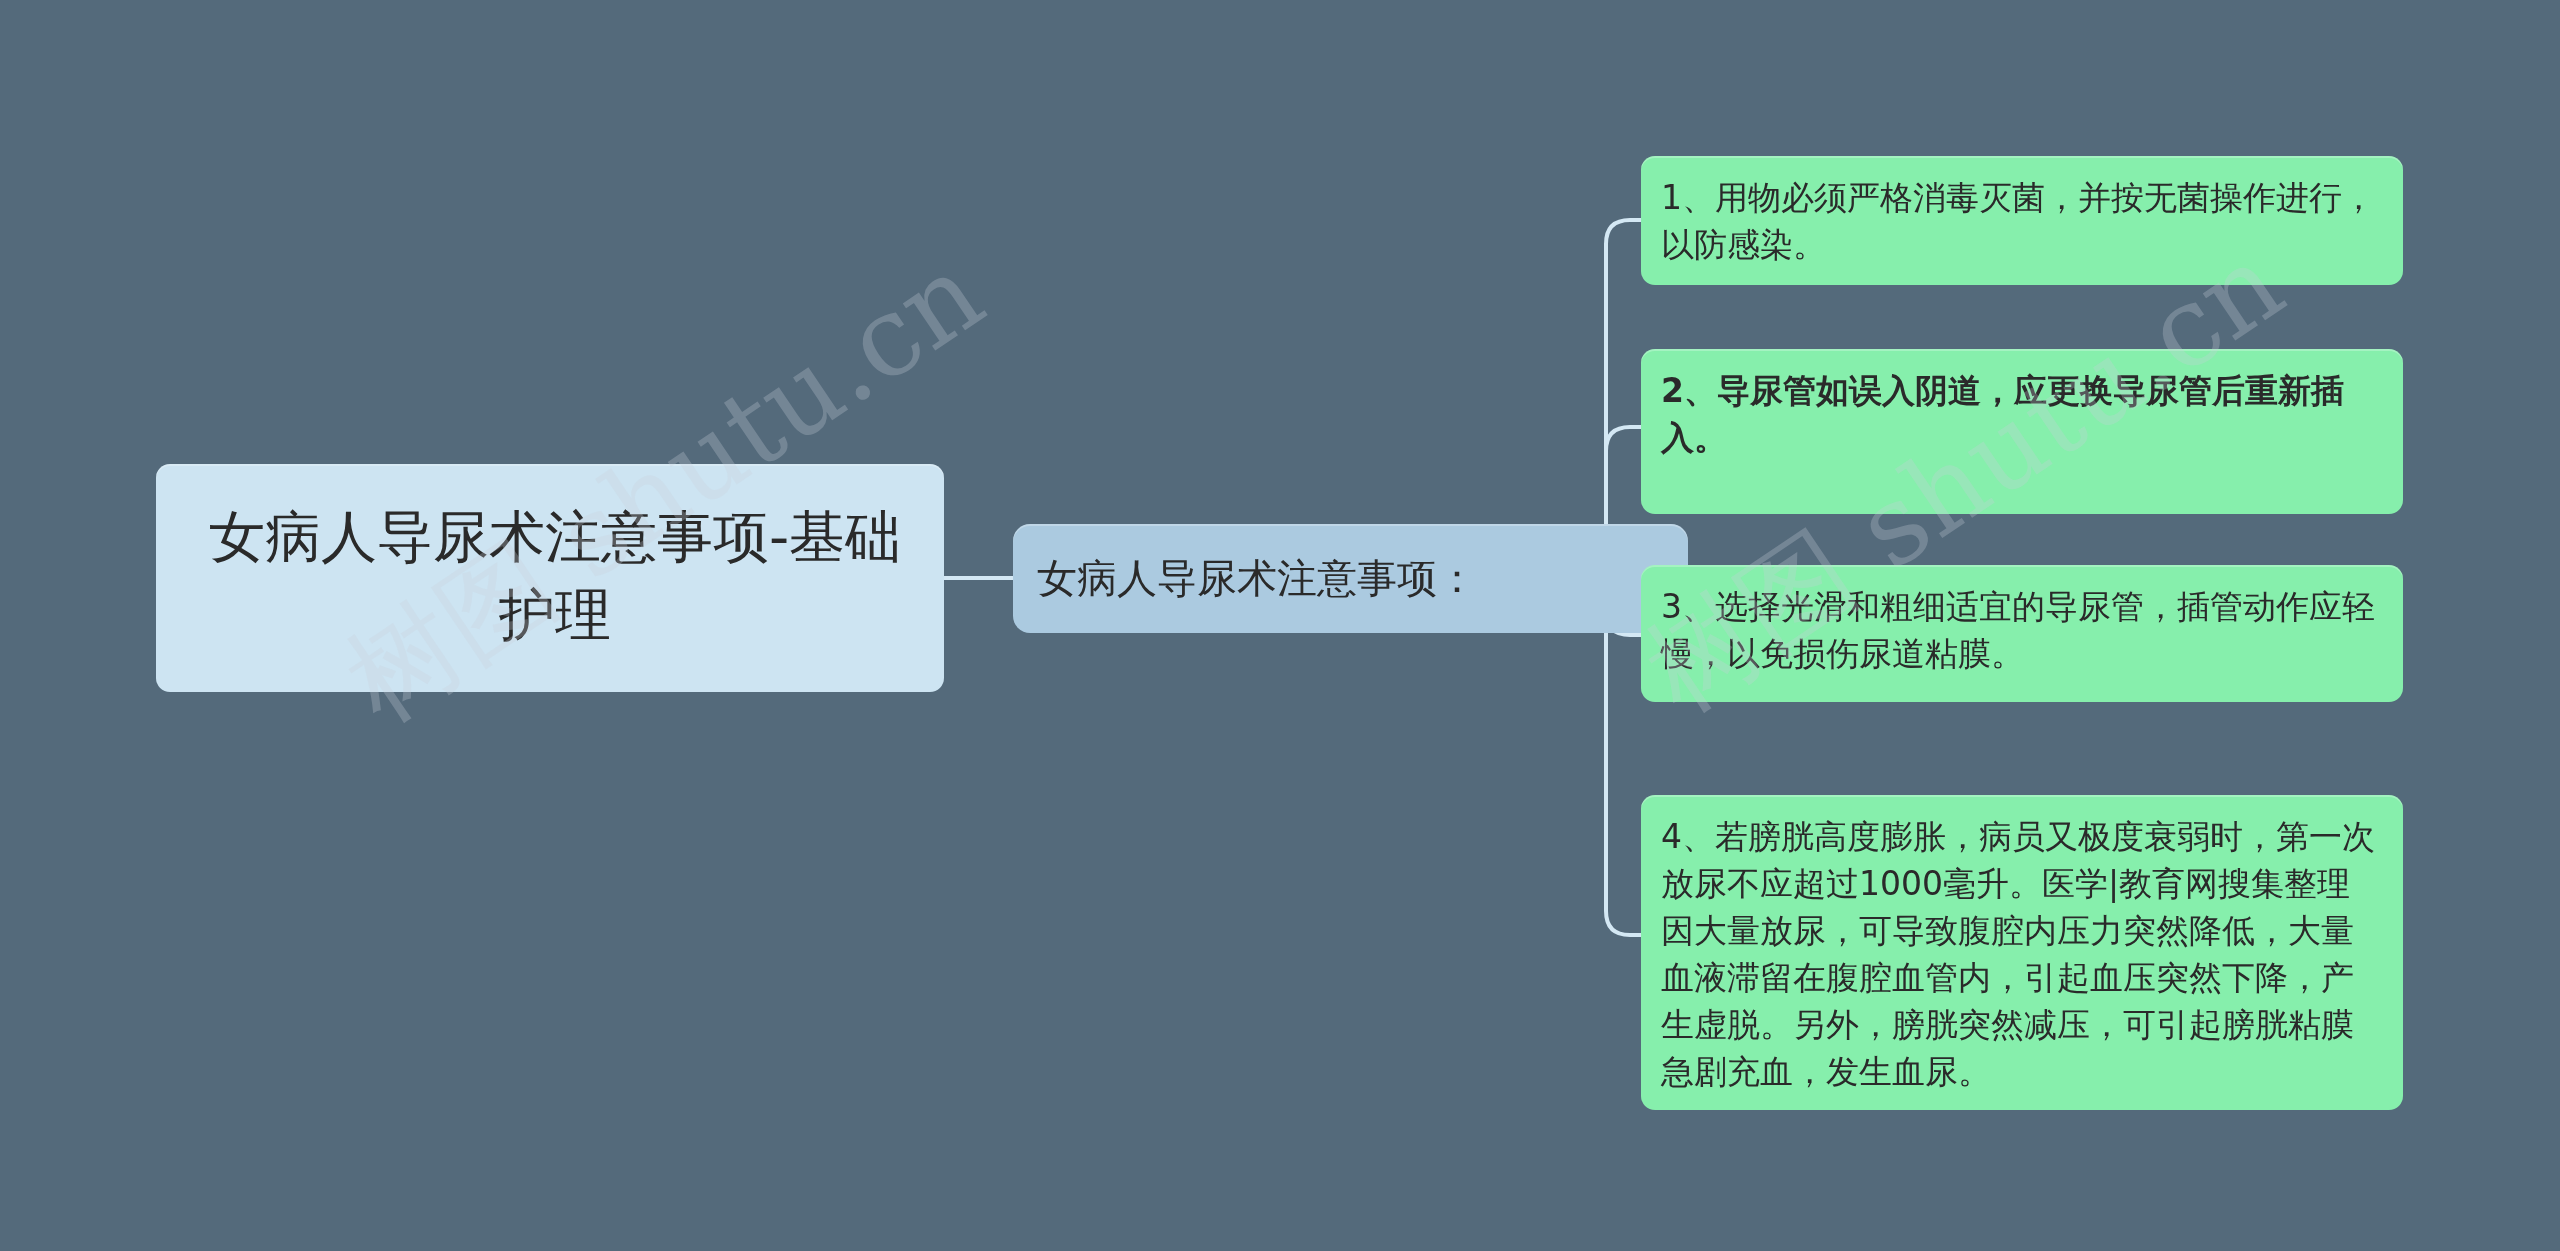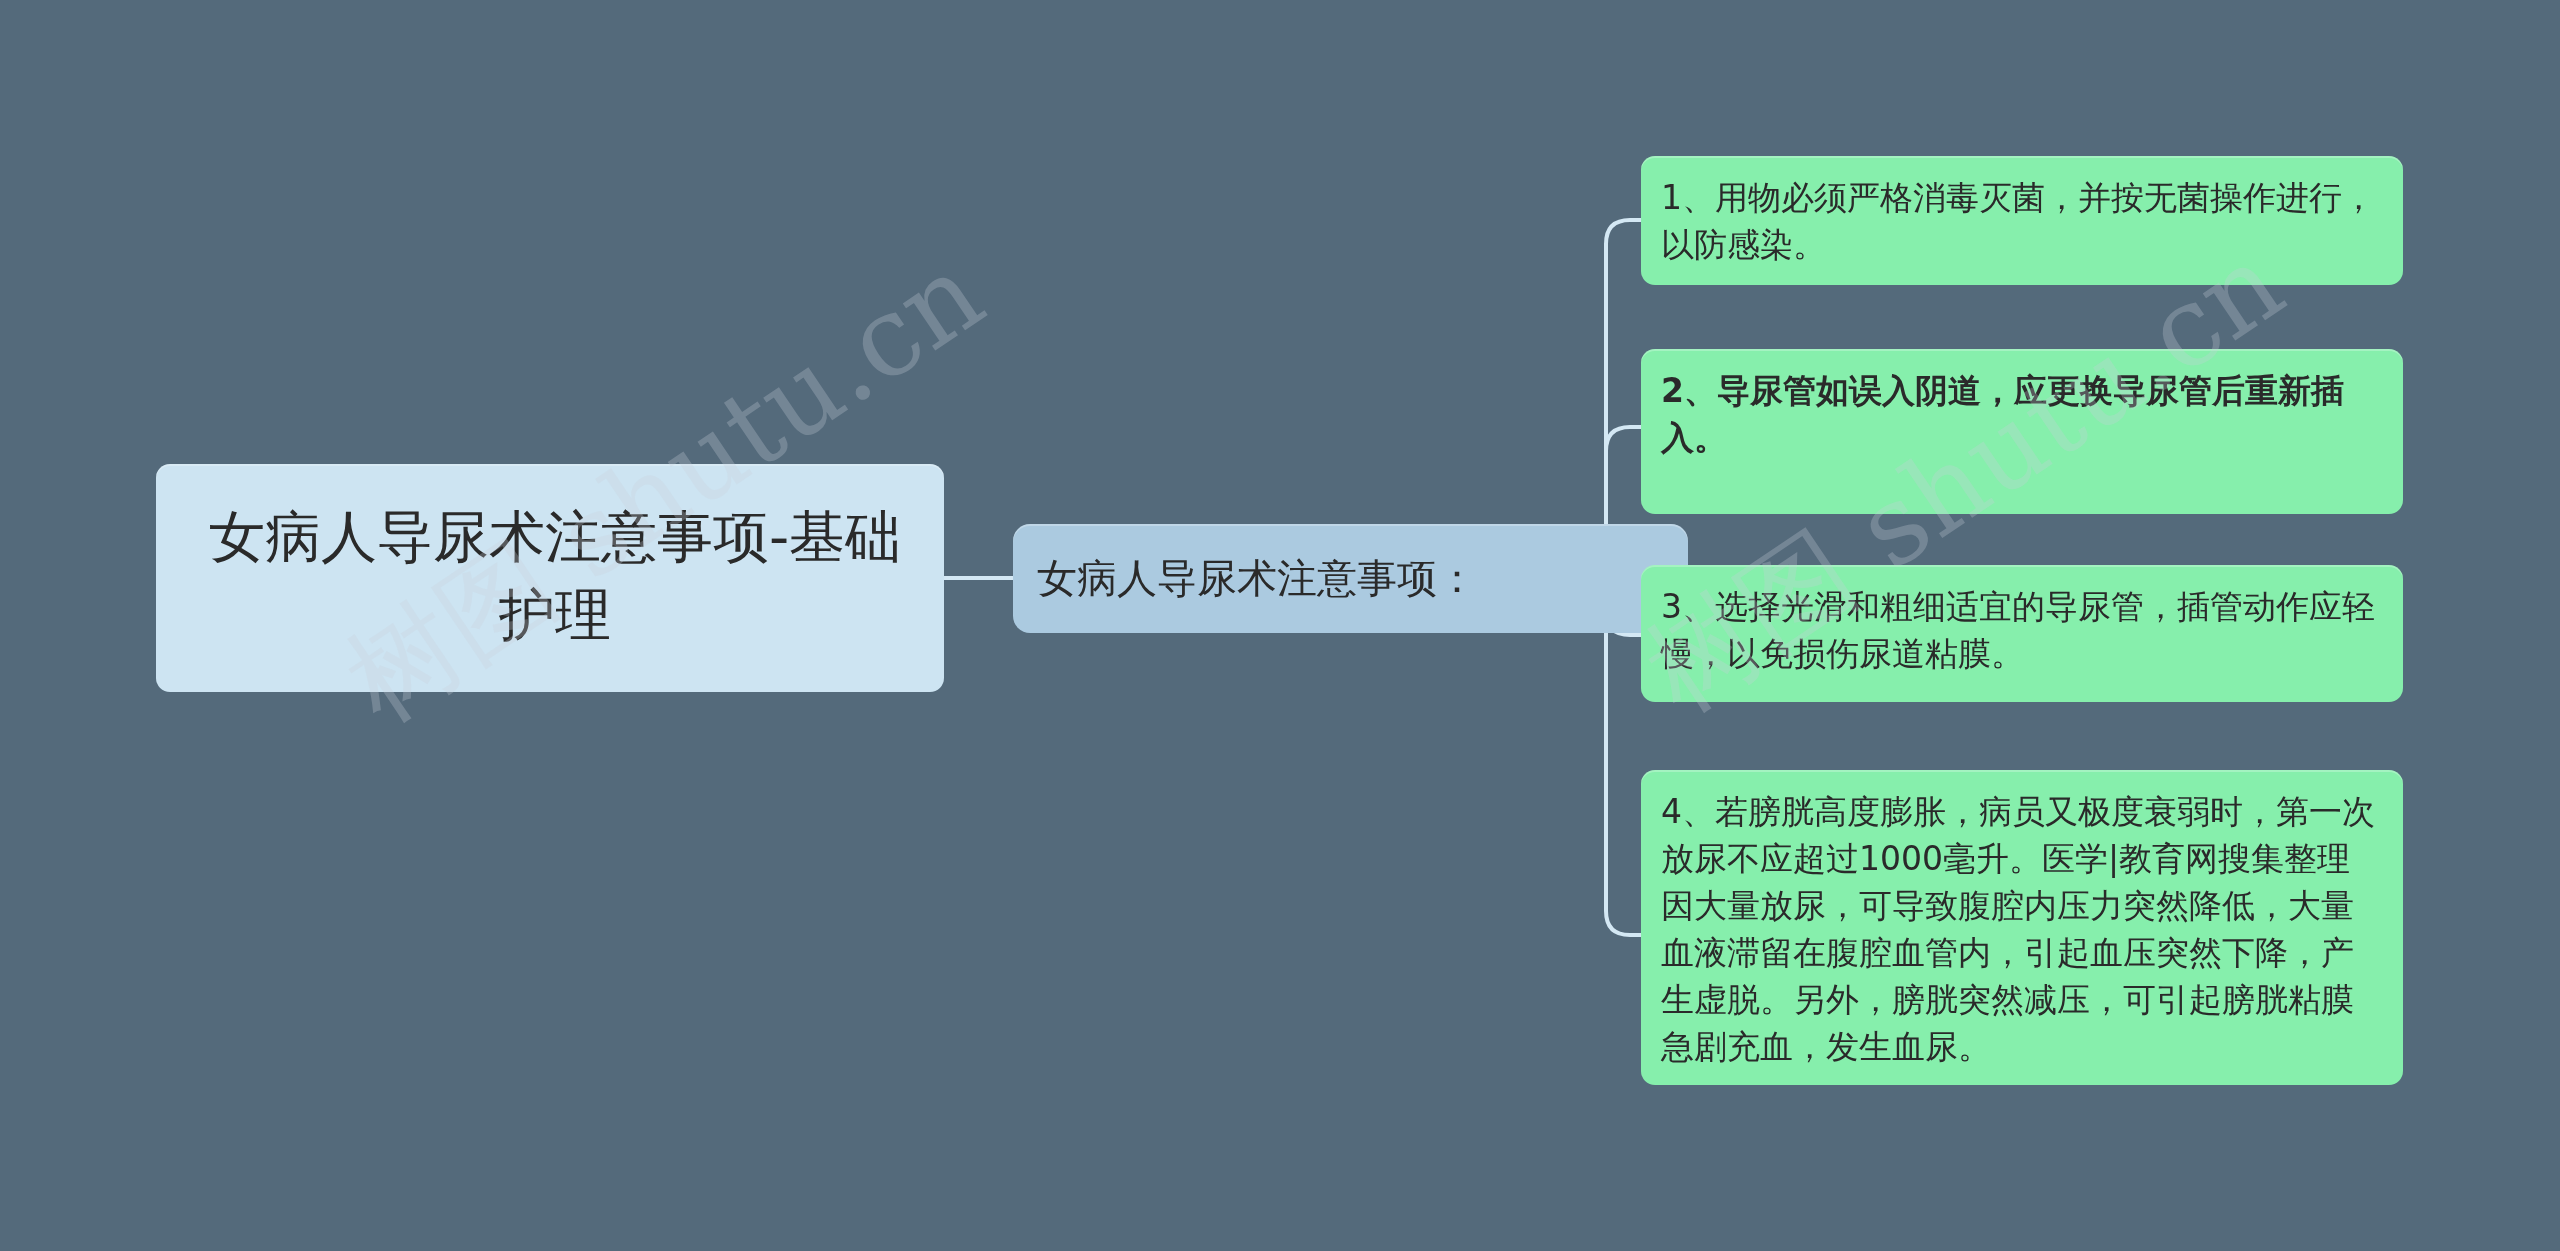--- a/index.html
+++ b/index.html
@@ -31,21 +31,21 @@
   }
   .leaf {
     left:1641px; width:762px;
     background:#86efac;
     font-size:33px; line-height:47px;
     padding:18px 20px 0 20px;
   }
   .leaf1 { top:156px; height:129px; }
   .leaf2 { top:349px; height:165px;font-weight:bold; }
   .leaf3 { top:565px; height:137px; }
-  .leaf4 { top:770px; height:315px; }
+  .leaf4 { top:795px; height:315px; }
   svg.connectors { position:absolute; left:0; top:0; pointer-events:none; }
   .watermark {
     position:absolute; color:rgba(200,210,218,0.28);
     font-family:"DejaVu Serif","Liberation Serif",serif;
     font-size:110px; white-space:nowrap;
     transform:rotate(-34deg); transform-origin:left center;
     pointer-events:none;
   }
   .wm1 { left:360px; top:620px; }
   .wm2 { left:1660px; top:610px; }

